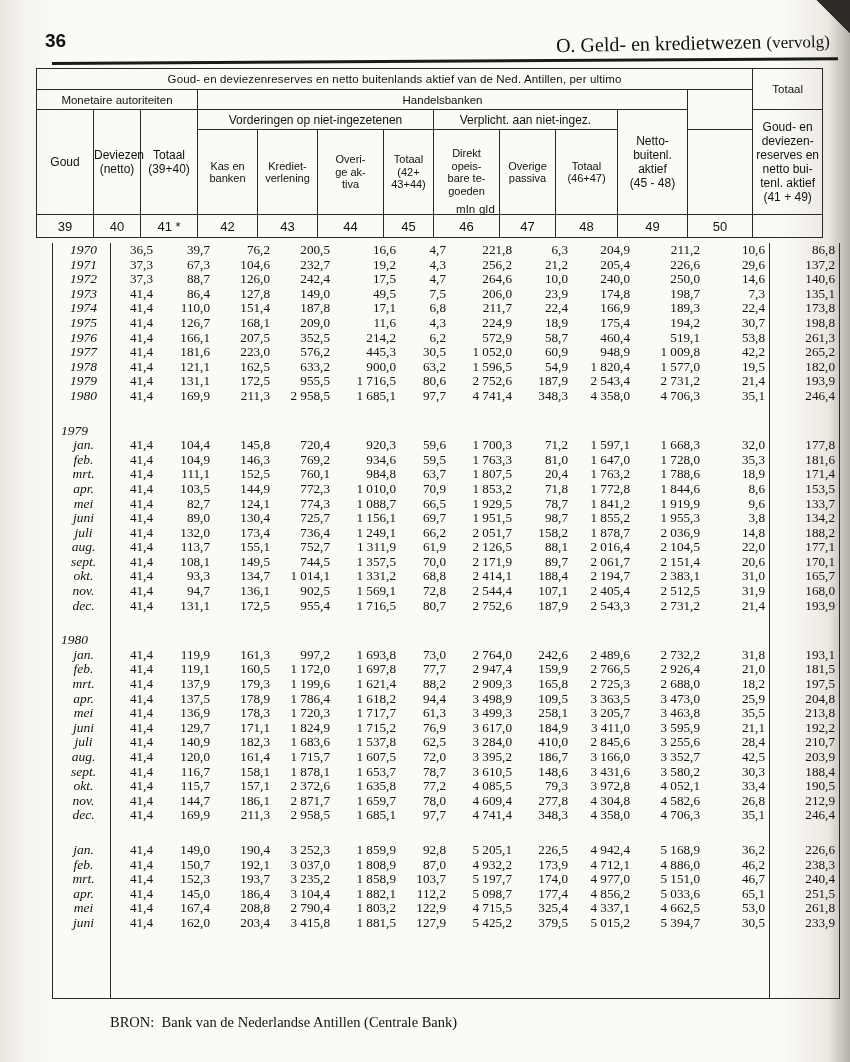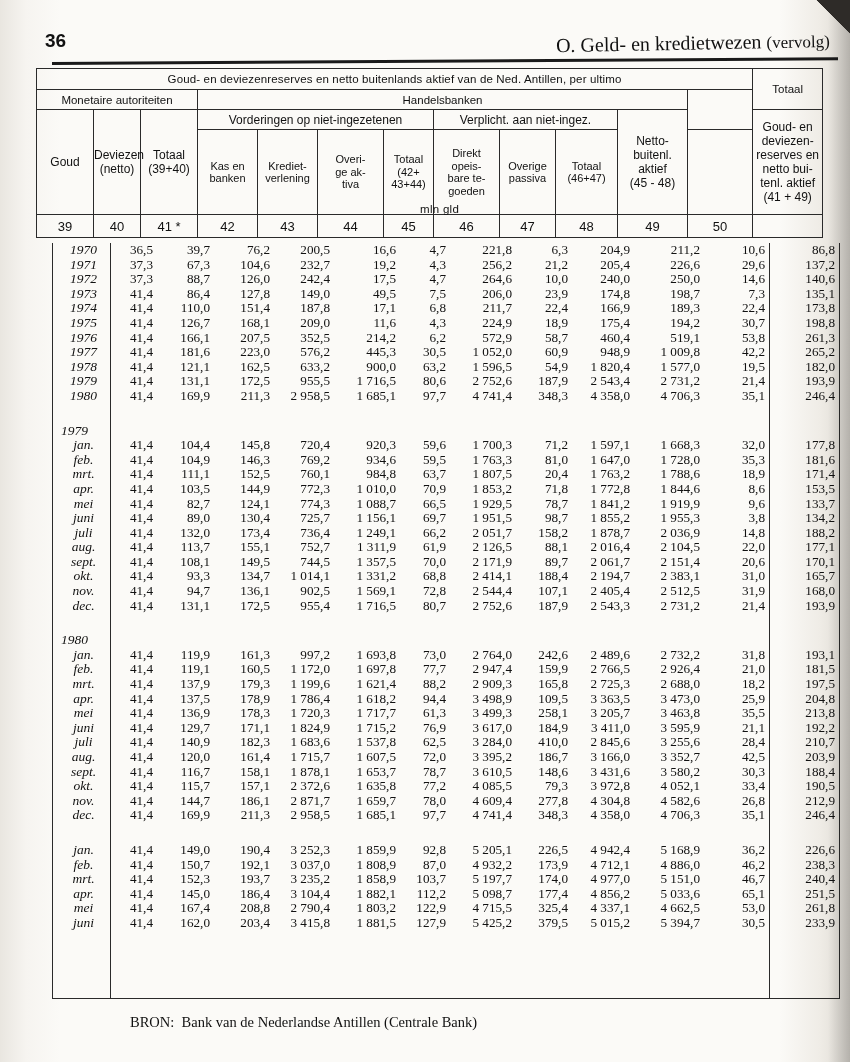--- a/index.html
+++ b/index.html
@@ -75,21 +75,21 @@
     vertical-align:top;
   }
   .hdr-leaf.mid{vertical-align:middle;}
   .hdr-num{
     font-size:13px;
     height:22px;
     font-weight:bold;
   }
   .mlngld{
     position:absolute;
-    left:420px;top:203px;
+    left:456px;top:203px;
     font-family:"Liberation Sans", sans-serif;
     font-size:11.5px;
     letter-spacing:.3px;
   }
 
   
   .body-area{
     position:absolute;left:52px;top:243px;width:786px;height:755px;
     border-left:1px solid #2a2a2a;
     border-right:1px solid #2a2a2a;
@@ -130,21 +130,21 @@
     font-size:13.5px;
   }
   tr.spacer-big td{height:20px;}
   td.c50{padding-right:8px;}
 
   .footer{
     position:absolute;left:110px;top:1014px;
     font-size:14.5px;
     font-family:"Liberation Serif", serif;
   }
-  .footer b{font-weight:normal;margin-left:20px;}
+  .footer b{font-weight:normal;}
 
   .edgeshadow{
     position:absolute;right:0;top:0;bottom:0;width:22px;
     background:linear-gradient(to right, rgba(0,0,0,0), rgba(0,0,0,.18));
     pointer-events:none;
   }
   .corner{
     position:absolute;right:0;top:0;width:34px;height:40px;
     background:linear-gradient(225deg,#2e2b28 0%,#2e2b28 45%,rgba(0,0,0,0) 46%);
   }

